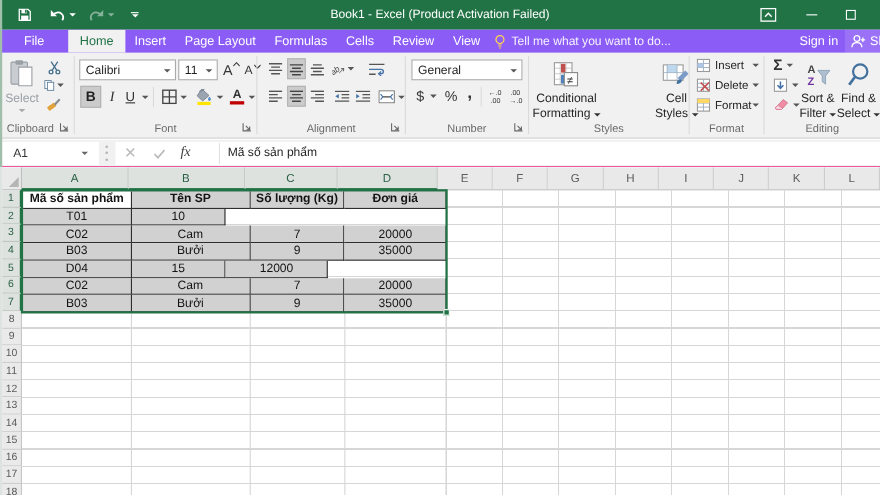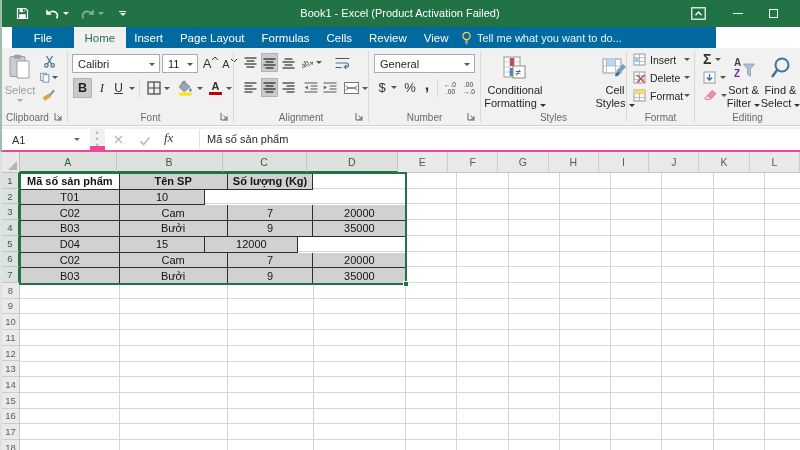--- a/index.html
+++ b/index.html
@@ -10,21 +10,21 @@
 .leftedge2{position:absolute;left:0;top:152px;width:2px;height:298px;background:#dde3de;z-index:60}
 
 .titlebar{position:absolute;left:0;top:0;width:800px;height:27px;background:#217346}
 .title-text{position:absolute;left:0;right:0;top:0;height:27px;line-height:27px;text-align:center;font-size:11px;color:#fff}
 .qat-item{position:absolute;top:0;height:27px;display:flex;align-items:center;gap:3px}
 .caret-w{width:0;height:0;border-left:3px solid transparent;border-right:3px solid transparent;border-top:3px solid #fff}
 .caret-w.dim{border-top-color:rgba(255,255,255,.45)}
 .dim-ic{opacity:.45}
 .winbtn{position:absolute;top:0;height:27px;display:flex;align-items:center;justify-content:center}
 
-.tabrow{position:absolute;left:12px;top:27px;width:704px;height:21px;background:#0369a1;display:flex;overflow:hidden}
+.tabrow{position:absolute;left:0;top:27px;width:800px;height:21px;background:#8b5cf6;display:flex;overflow:hidden}
 .tab{height:21px;display:flex;align-items:center;justify-content:center;font-size:11.5px;color:#fff;padding:0 8.5px;white-space:nowrap}
 .tab.file{width:62px;padding:0}
 .tab.active{background:#f1f1f1;color:#217346;padding:0 10.5px}
 .tellme{height:21px;display:flex;align-items:center;gap:5px;margin-left:4px;font-size:11px;color:rgba(255,255,255,.92);white-space:nowrap}
 .signin{position:absolute;right:38px;top:27px;height:21px;display:flex;align-items:center;font-size:11.5px;color:#fff;white-space:nowrap}
 .share{position:absolute;left:768px;top:27px;width:60px;height:21px;display:flex;align-items:center;gap:4px;font-size:11.5px;color:#fff;background:rgba(255,255,255,.13);padding-left:5px;white-space:nowrap}
 
 .ribbon{position:absolute;left:0;top:48px;width:800px;height:78px;background:#f1f1f1;border-bottom:1px solid #d2d2d2;font-size:11px;color:#262626}
 .rgroup{position:absolute;top:0;height:77px}
 .gsep{position:absolute;top:3px;height:71px;width:1px;background:#dadada}
@@ -36,21 +36,21 @@
 .rbtn{position:absolute;display:flex;align-items:center;justify-content:center}
 .pressed{background:#cbcbcb;border:1px solid #b2b2b2}
 .bigbtn{position:absolute;top:2px;display:flex;flex-direction:column;align-items:center}
 .bigbtn .bb-ic{height:30px;display:flex;align-items:flex-end;justify-content:center}
 .bigbtn .bb-tx{font-size:11px;line-height:13px;text-align:center;color:#262626;margin-top:4px;white-space:nowrap}
 .cellrow{position:absolute;left:6px;display:flex;align-items:center;gap:4px;font-size:11px;color:#262626;white-space:nowrap}
 .cellrow .endcaret{position:absolute;right:0}
 .rgroup[data-name="group-cells"] .cellrow{width:57px}
 .rgroup[data-name="group-cells"] .cellrow span[data-name$="-label"]{font-size:10.5px}
 
-.fbar{position:absolute;left:0;top:127px;width:800px;height:25px;background:#f1f1f1;border-bottom:6px solid #ec4899}
+.fbar{position:absolute;left:0;top:127px;width:800px;height:25px;background:#f1f1f1;border-bottom:1px solid #ec4899}
 .namebox{position:absolute;left:2px;top:2px;width:88px;height:21px;background:#fff;display:flex;align-items:center;font-size:11px;color:#333;padding-left:10px}
 .nb-caret{position:absolute;left:74px;top:11px}
 .nb-dots{position:absolute;left:95px;top:3px;color:#b9b9b9;font-size:9px;line-height:6px;width:4px;text-align:center}
 .fxarea{position:absolute;left:105px;top:2px;width:695px;height:21px;background:#fff}
 .fxsep{position:absolute;left:199px;top:3px;width:1px;height:19px;background:#e2e2e2}
 .fx-x{position:absolute;left:113px;top:4px}
 .fx-ck{position:absolute;left:139px;top:5px}
 .fx-fx{position:absolute;left:164px;top:3px;font-family:"Liberation Serif",serif;font-style:italic;font-size:13px;color:#3d3d3d}
 .finput{position:absolute;left:207px;top:2px;height:21px;line-height:21px;font-size:11px;color:#262626;white-space:nowrap}
 
@@ -506,20 +506,21 @@
       <div class="rowh" data-name="row-header-15">15</div>
       <div class="rowh" data-name="row-header-16">16</div>
       <div class="rowh" data-name="row-header-17">17</div>
       <div class="rowh" data-name="row-header-18">18</div>
     </div>
     <div class="xtable" data-name="data-table">
       <div class="trow hdr" data-name="table-header-row">
         <div class="tc c0 active" data-name="active-cell-a1">Mã số sản phẩm</div>
         <div class="tc c1" data-name="cell-b1">Tên SP</div>
         <div class="tc c2" data-name="cell-c1">Số lượng (Kg)</div>
+        <div class="tc c3" data-name="cell-d1">Đơn giá</div>
       </div>
       <div class="trow" data-name="table-row-2">
         <div class="tc c0" data-name="cell-a2">T01</div>
         <div class="tc c2" data-name="cell-c2">10</div>
       </div>
       <div class="trow" data-name="table-row-3">
         <div class="tc c0" data-name="cell-a3">C02</div>
         <div class="tc c1" data-name="cell-b3">Cam</div>
         <div class="tc c2" data-name="cell-c3">7</div>
         <div class="tc c3" data-name="cell-d3">20000</div>

